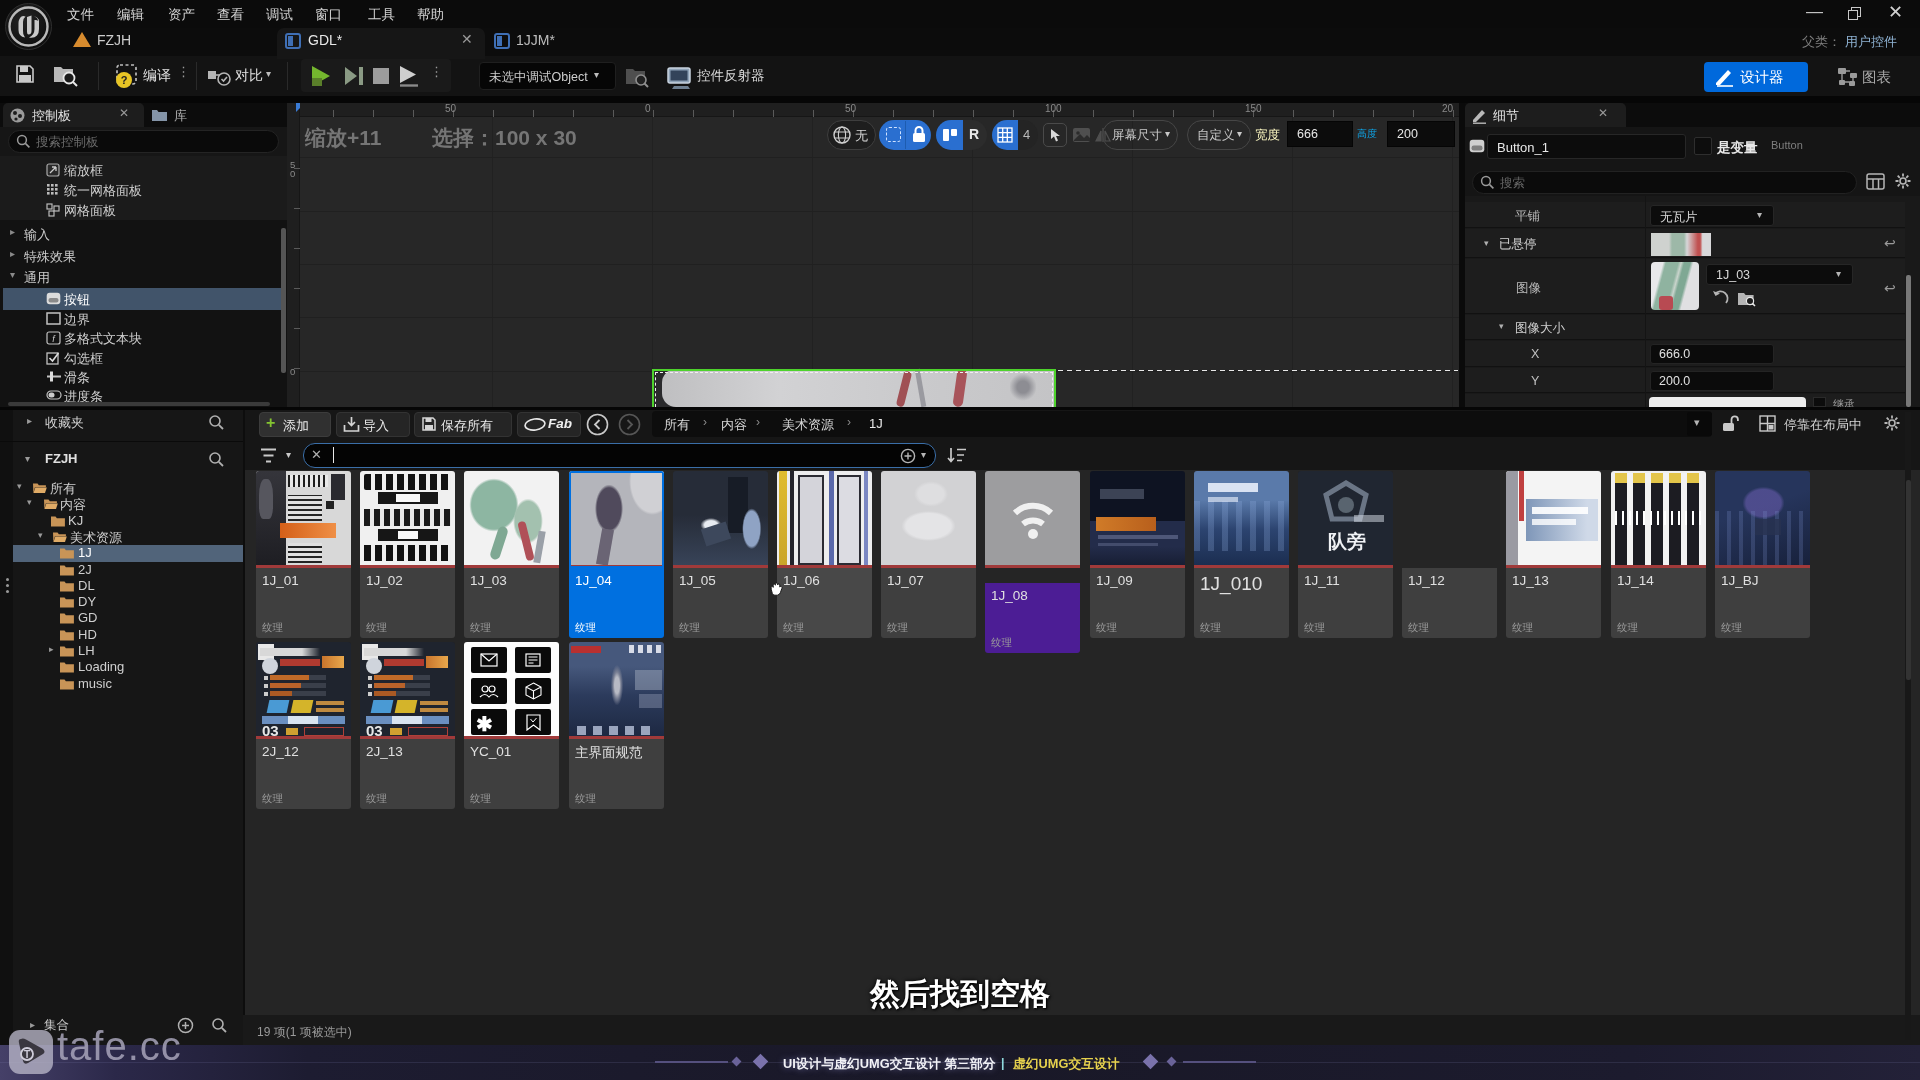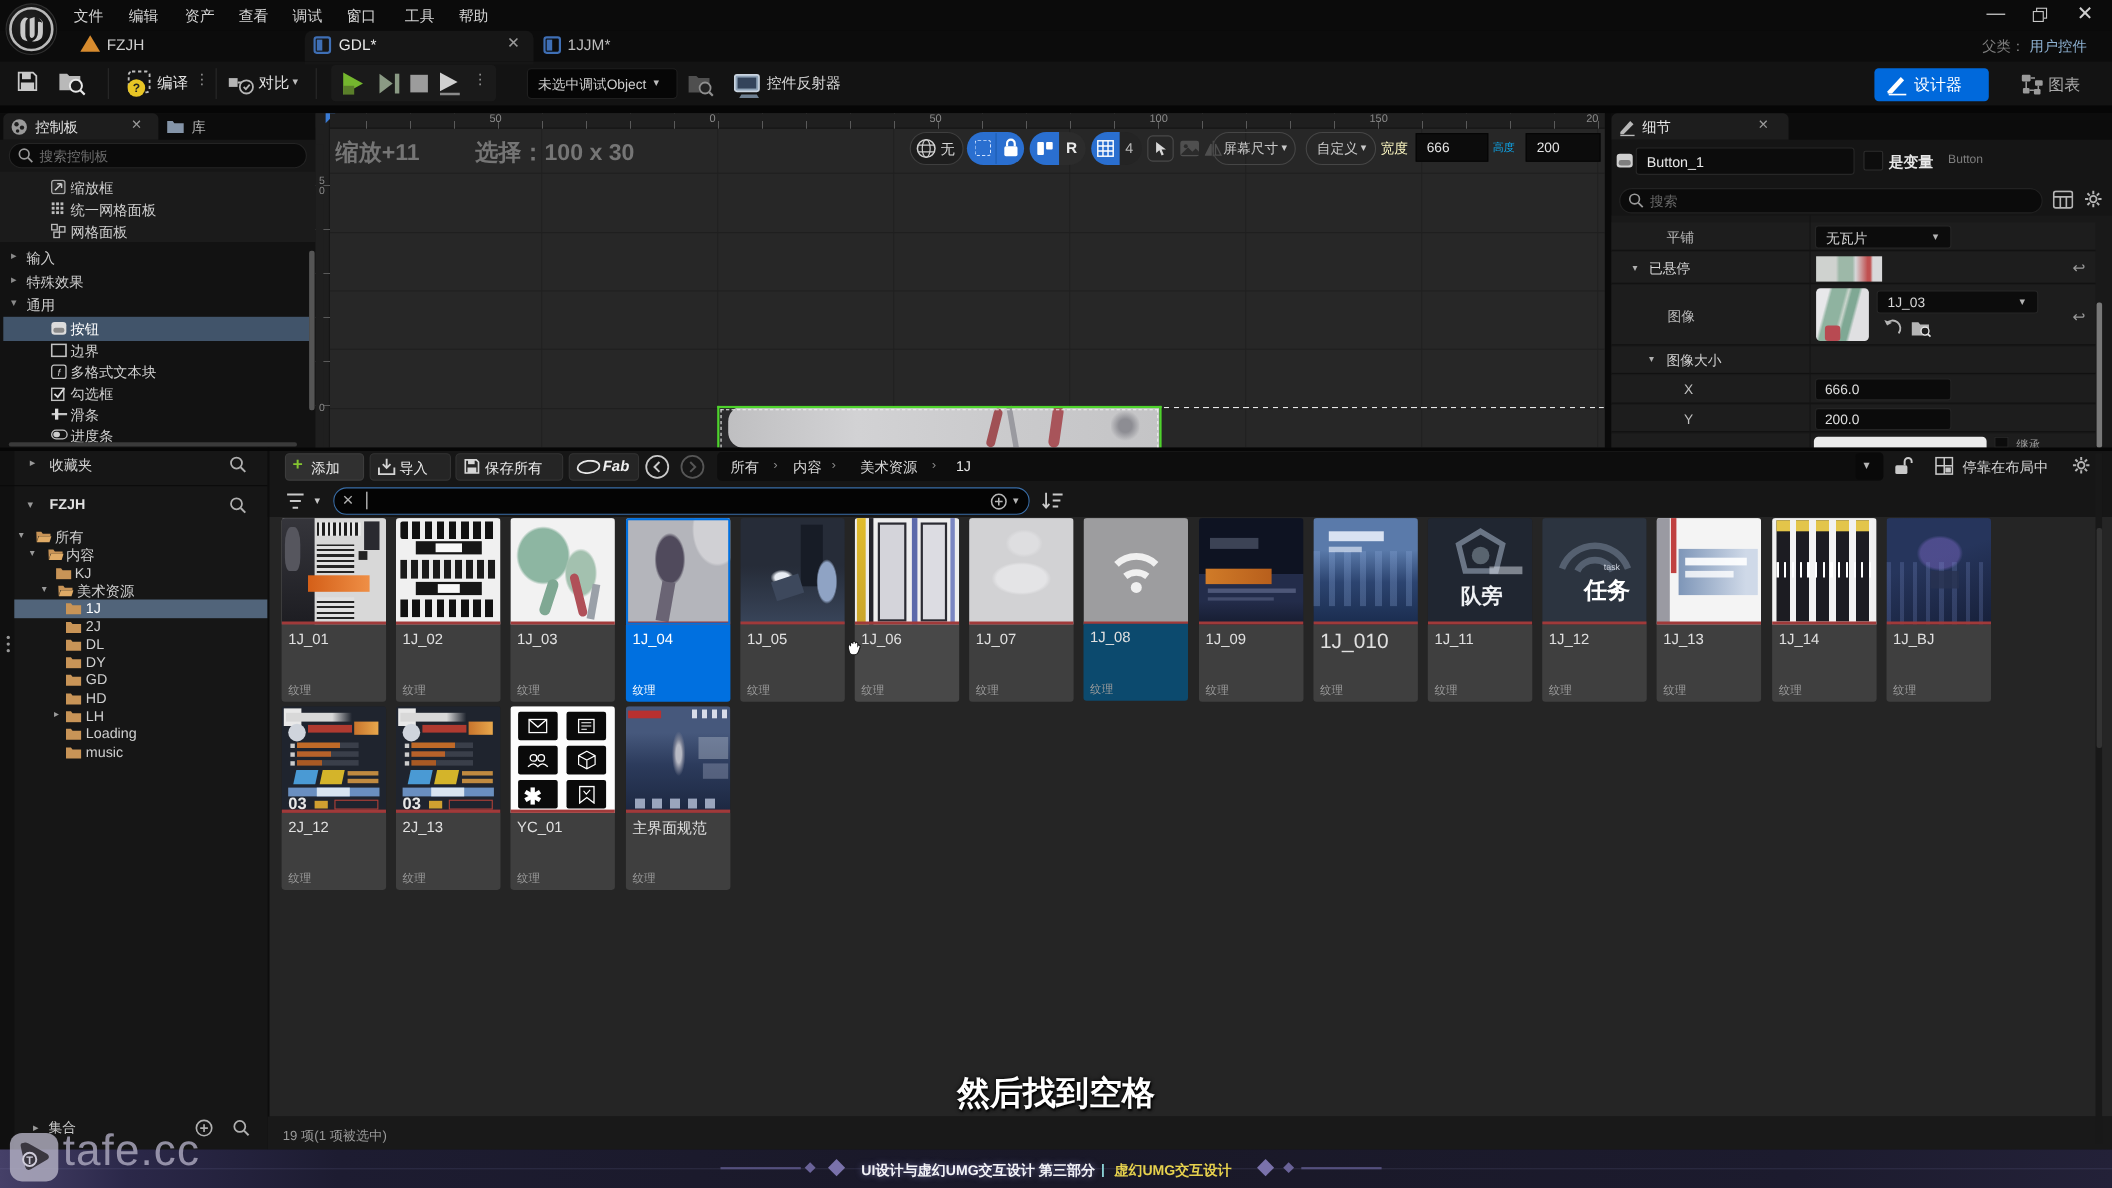--- a/index.html
+++ b/index.html
@@ -675,21 +675,21 @@
         <div class="a" style="left:0;top:0;width:95px;height:97px;background:#9d9d9f"></div>
         <svg class="a" style="left:22px;top:20px" width="52" height="52" viewBox="0 0 52 52">
           <g fill="none" stroke="#f0f0f0" stroke-width="6">
             <path d="M8 22 A26 26 0 0 1 44 22"></path>
             <path d="M16 33 A16 16 0 0 1 36 33"></path>
           </g>
           <circle cx="26" cy="43" r="5" fill="#f0f0f0"></circle>
         </svg>
         <div class="a" style="left:0;top:94px;width:95px;height:3px;background:#a03a3a"></div>
       </div>
-      <div class="a" style="left:0;top:96px;width:95px;height:70px;background:#0c4a6e;border-radius:0 0 3px 3px">
+      <div class="a" style="left:0;top:112px;width:95px;height:70px;background:#4c1d95;border-radius:0 0 3px 3px">
         <div class="tx" style="left:6px;top:5px;font-size:13.5px;color:#e0e0e0">1J_08</div>
         <div class="tx" style="left:6px;top:53px;font-size:10.5px;color:#9b9b9b">纹理</div>
       </div>
     </div>
 <div class="a" style="left:1090px;top:471px;width:95px;height:167px">
       <div class="a" style="left:0;top:0;width:95px;height:97px;background:#222;overflow:hidden;border-radius:3px 3px 0 0">
         <div class="a" style="left:0;top:0;width:95px;height:97px;background:linear-gradient(180deg,#0e1322 0 52%,#232c4a 52% 78%,#161c30 100%)"></div>
         <div class="a" style="left:6px;top:46px;width:60px;height:14px;background:linear-gradient(90deg,#d07b28,#b85f1c)"></div>
         <div class="a" style="left:10px;top:18px;width:44px;height:10px;background:rgba(200,210,240,0.25)"></div>
         <div class="a" style="left:8px;top:64px;width:80px;height:4px;background:rgba(180,190,230,0.3)"></div>
@@ -724,32 +724,20 @@
         <div class="a" style="left:56px;top:44px;width:30px;height:7px;background:rgba(220,225,235,0.5)"></div>
         <div class="tx" style="left:30px;top:58px;font-size:19px;font-weight:bold;color:#f0f2f5">队旁</div>
         <div class="a" style="left:0;top:94px;width:95px;height:3px;background:#a03a3a"></div>
       </div>
       <div class="a" style="left:0;top:97px;width:95px;height:70px;background:#3f3f3f;border-radius:0 0 3px 3px">
         <div class="tx" style="left:6px;top:5px;font-size:13.5px;color:#e0e0e0">1J_11</div>
         <div class="tx" style="left:6px;top:53px;font-size:10.5px;color:#9b9b9b">纹理</div>
       </div>
     </div>
 <div class="a" style="left:1402px;top:471px;width:95px;height:167px">
-      <div class="a" style="left:0;top:0;width:95px;height:97px;background:#222;overflow:hidden;border-radius:3px 3px 0 0">
-        <div class="a" style="left:0;top:0;width:95px;height:97px;background:#2c3440"></div>
-        <svg class="a" style="left:8px;top:4px" width="80" height="50" viewBox="0 0 80 50">
-          <g fill="none" stroke="#556070" stroke-width="6">
-            <path d="M10 42 A32 32 0 0 1 70 42"></path>
-            <path d="M24 44 A18 18 0 0 1 56 44"></path>
-          </g>
-        </svg>
-        <div class="tx" style="left:56px;top:40px;font-size:8px;color:#c9ced8">task</div>
-        <div class="tx" style="left:38px;top:52px;font-size:21px;font-weight:bold;color:#fff">任务</div>
-        <div class="a" style="left:0;top:94px;width:95px;height:3px;background:#a03a3a"></div>
-      </div>
       <div class="a" style="left:0;top:97px;width:95px;height:70px;background:#3f3f3f;border-radius:0 0 3px 3px">
         <div class="tx" style="left:6px;top:5px;font-size:13.5px;color:#e0e0e0">1J_12</div>
         <div class="tx" style="left:6px;top:53px;font-size:10.5px;color:#9b9b9b">纹理</div>
       </div>
     </div>
 <div class="a" style="left:1506px;top:471px;width:95px;height:167px">
       <div class="a" style="left:0;top:0;width:95px;height:97px;background:#222;overflow:hidden;border-radius:3px 3px 0 0">
         <div class="a" style="left:0;top:0;width:95px;height:97px;background:#f4f4f4"></div>
         <div class="a" style="left:0;top:0;width:12px;height:97px;background:#9a9aa2"></div>
         <div class="a" style="left:13px;top:0;width:5px;height:50px;background:#c04040"></div>

